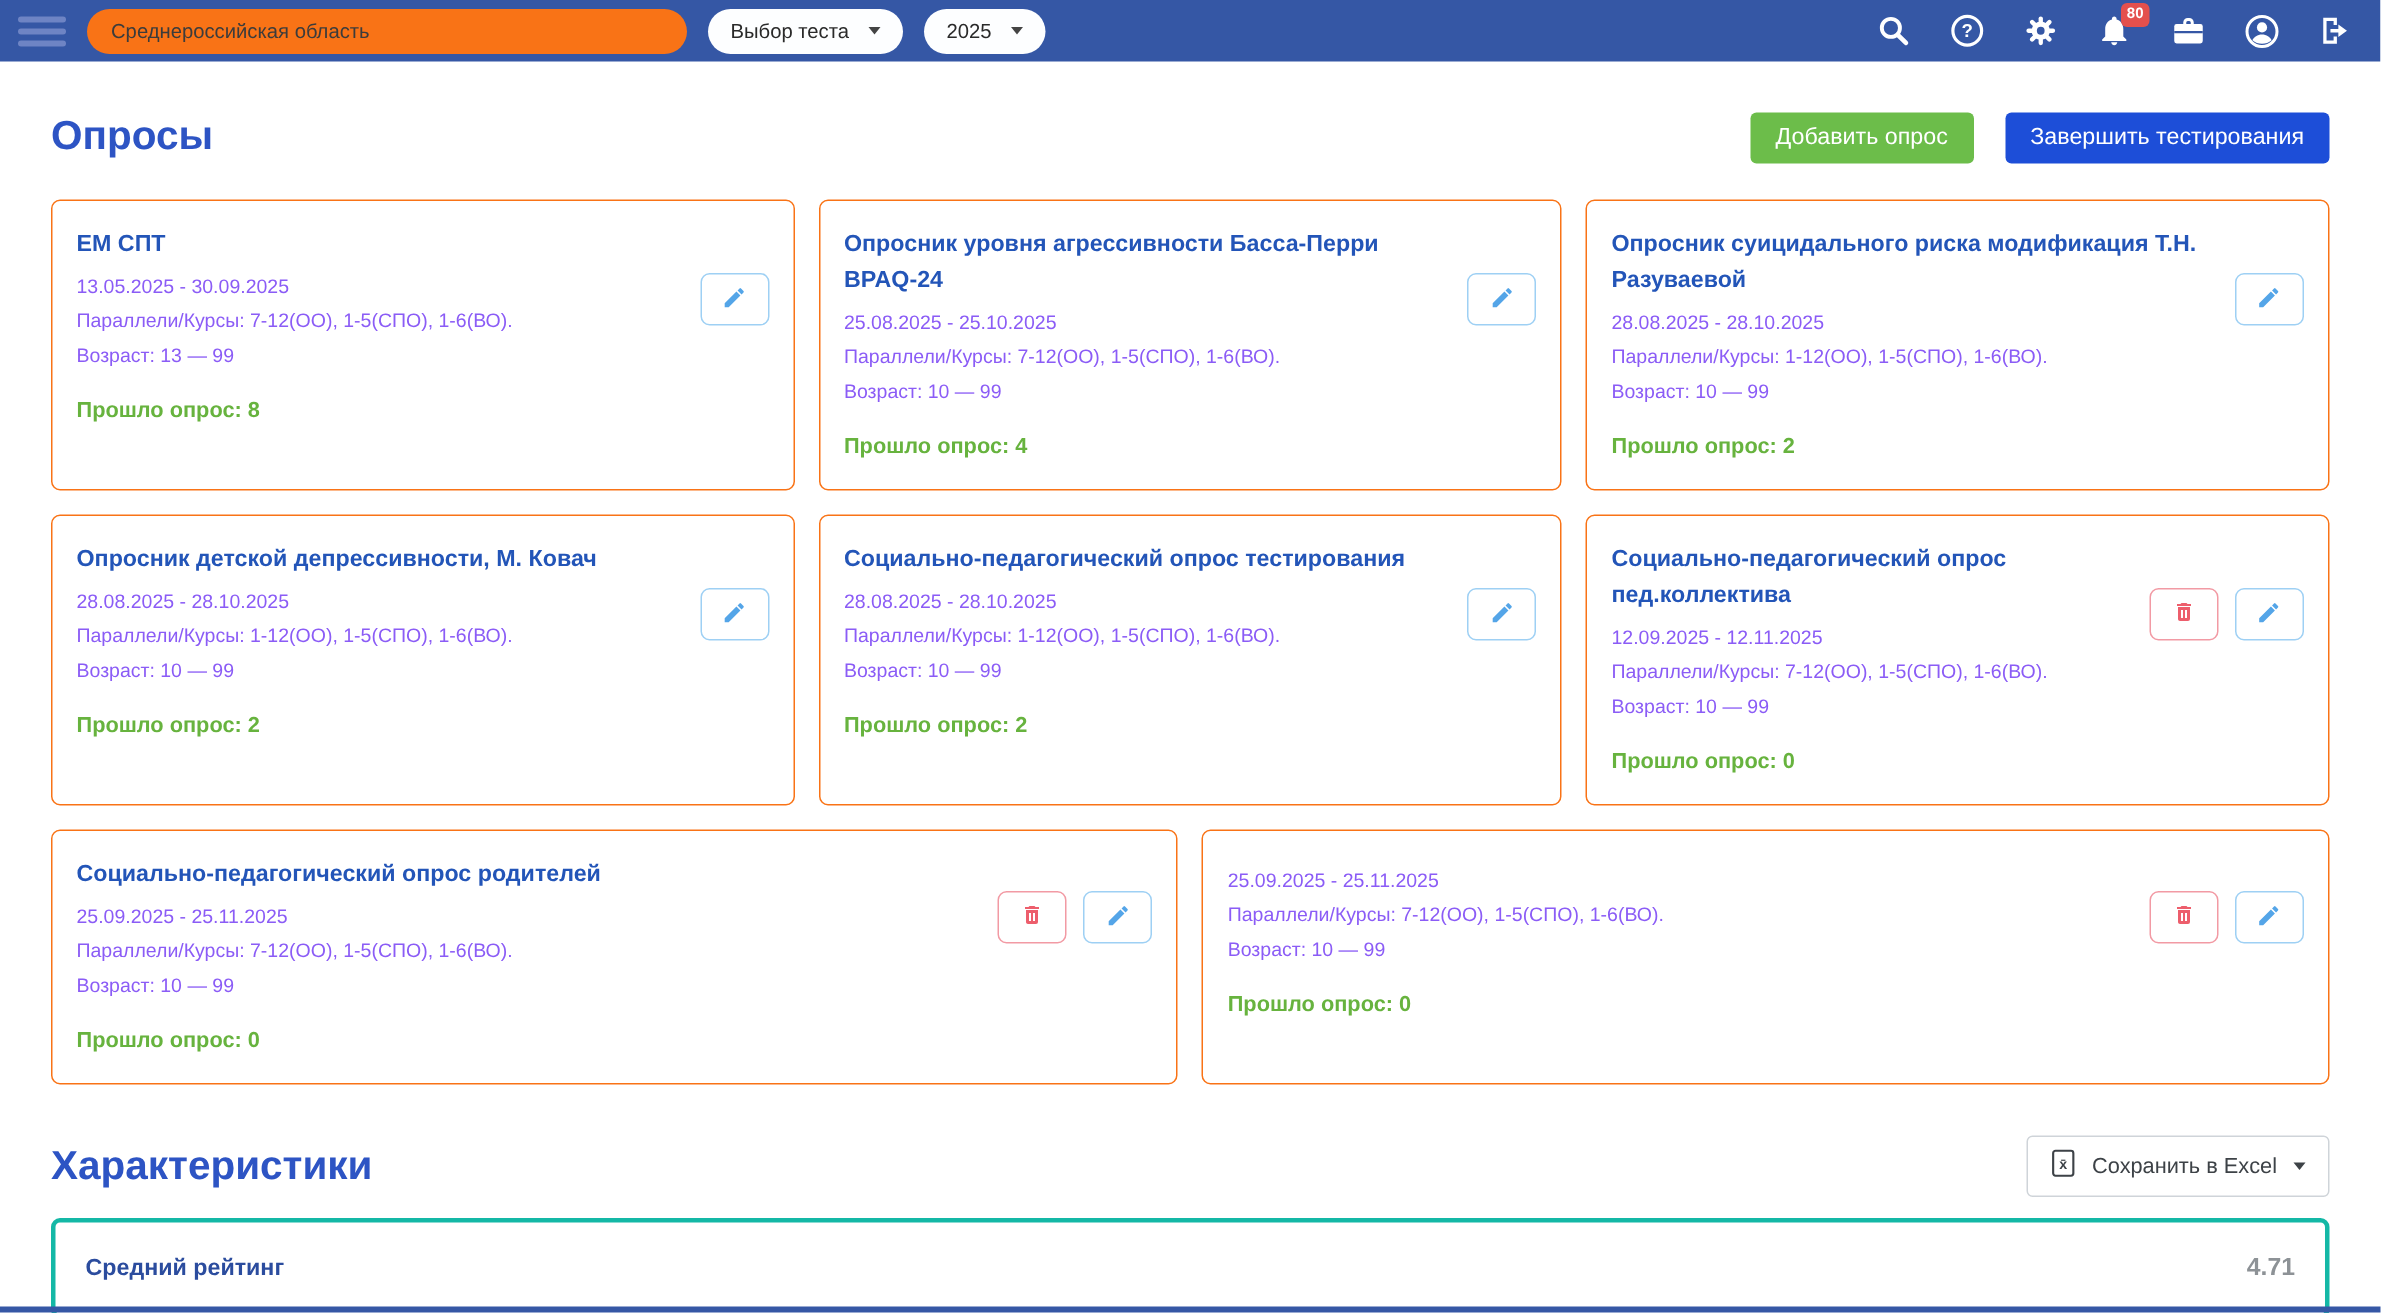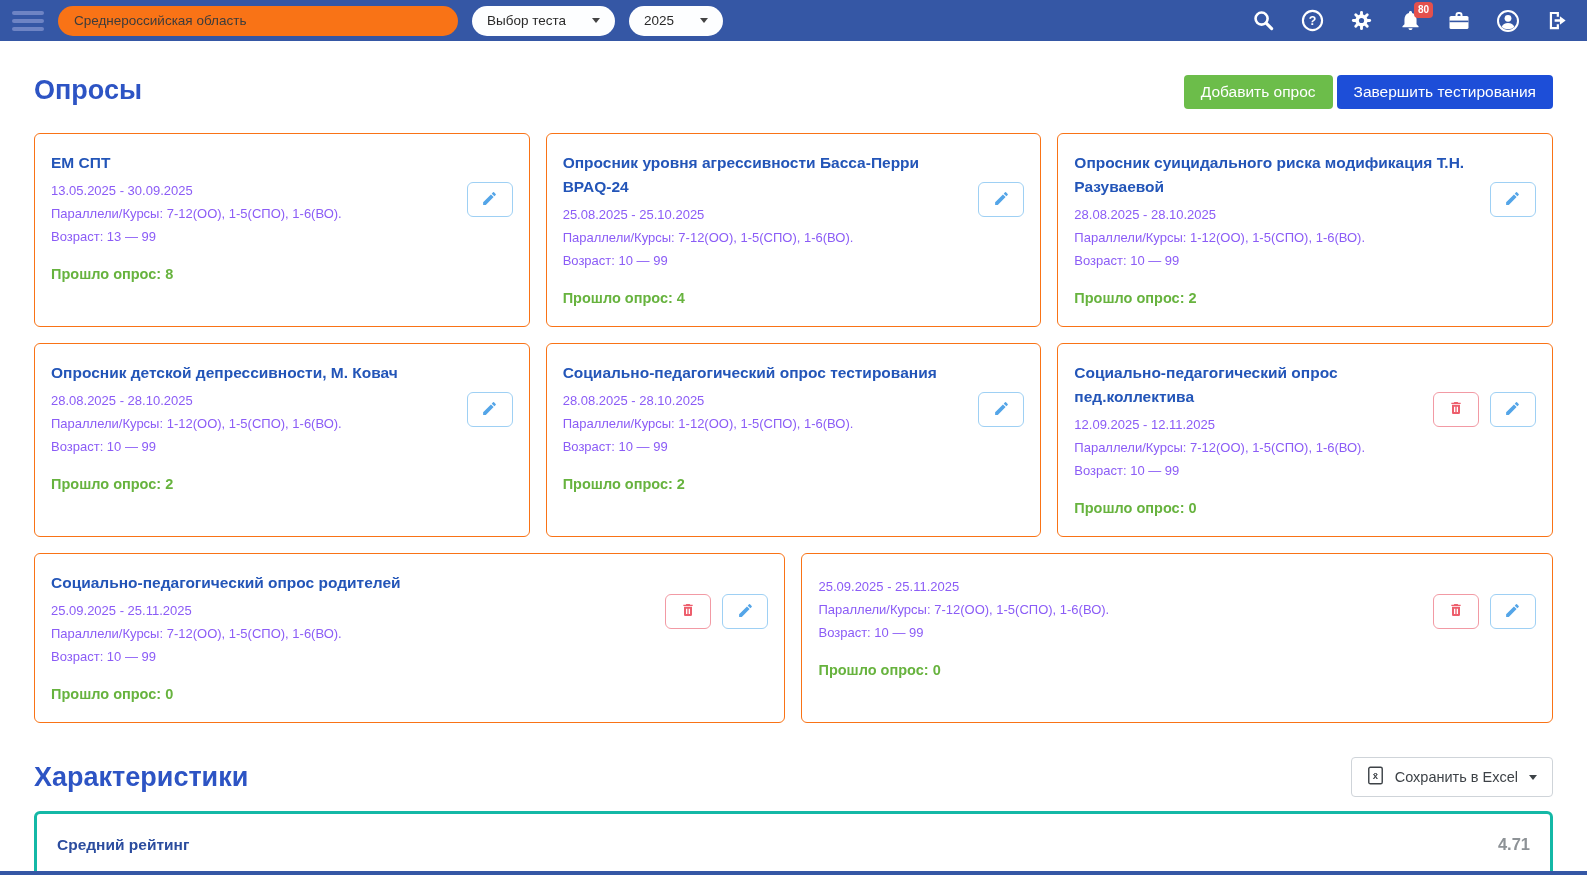--- a/index.html
+++ b/index.html
@@ -8,35 +8,35 @@
 
   
   .navbar { height: 41px; background: #3557a5; display: flex; align-items: center;
     padding: 0 18px 0 12px; gap: 14px; }
   .hamburger { display: flex; flex-direction: column; gap: 4px; width: 32px; cursor: pointer; padding: 4px 0; }
   .hamburger span { display: block; height: 4px; border-radius: 2px; background: #6e84c4; }
   .pill-input { height: 30px; width: 400px; border: none; outline: none; border-radius: 15px;
     background: #f97316; padding: 0 16px; font-size: 13.5px; color: #3c3c3c;
     font-family: "Liberation Sans", sans-serif; }
   .pill-select { height: 30px; border-radius: 15px; background: #fdfeff; display: inline-flex;
-    align-items: center; gap: 26px; padding: 0 15px; font-size: 13.5px; color: #2a2a2a; cursor: pointer; }
+    align-items: center; gap: 13px; padding: 0 15px; font-size: 13.5px; color: #2a2a2a; cursor: pointer; }
   .caret-down { width: 0; height: 0; border-left: 4px solid transparent;
     border-right: 4px solid transparent; border-top: 5px solid #444; }
   .nav-right { margin-left: auto; display: flex; align-items: center; gap: 25px; }
   .nav-icon { width: 24px; height: 24px; display: inline-flex; align-items: center;
-    justify-content: center; cursor: pointer; position: relative; }
+    justify-content: flex-start; cursor: pointer; position: relative; }
   .nav-icon svg { display: block; }
   .badge { position: absolute; top: -7px; right: -11px; background: #e4504d; color: #fff;
     font-size: 10px; font-weight: bold; line-height: 1; padding: 3px 4px; border-radius: 4px; }
 
   
   .page { padding: 20px 34px 60px; }
   .section-head { display: flex; align-items: flex-start; justify-content: space-between; margin: 14px 0 24px; }
   .h1 { color: #2d54c4; font-size: 27px; font-weight: bold; }
-  .head-buttons { display: flex; gap: 4px; }
+  .head-buttons { display: flex; gap: 21px; }
   .btn { border: none; border-radius: 4px; font-size: 15.5px; padding: 8px 17px; color: #fff;
     cursor: pointer; font-family: "Liberation Sans", sans-serif; }
   .btn-green { background: #6cbd4a; }
   .btn-blue  { background: #1d4ed8; }
 
   
   .cards-grid { display: grid; grid-template-columns: repeat(6, 1fr); gap: 16px; }
   .card { position: relative; background: #fff; border: 1px solid #f97316; border-radius: 6px;
     padding: 17px 16px 20px; min-height: 158px; }
   .span2 { grid-column: span 2; }

